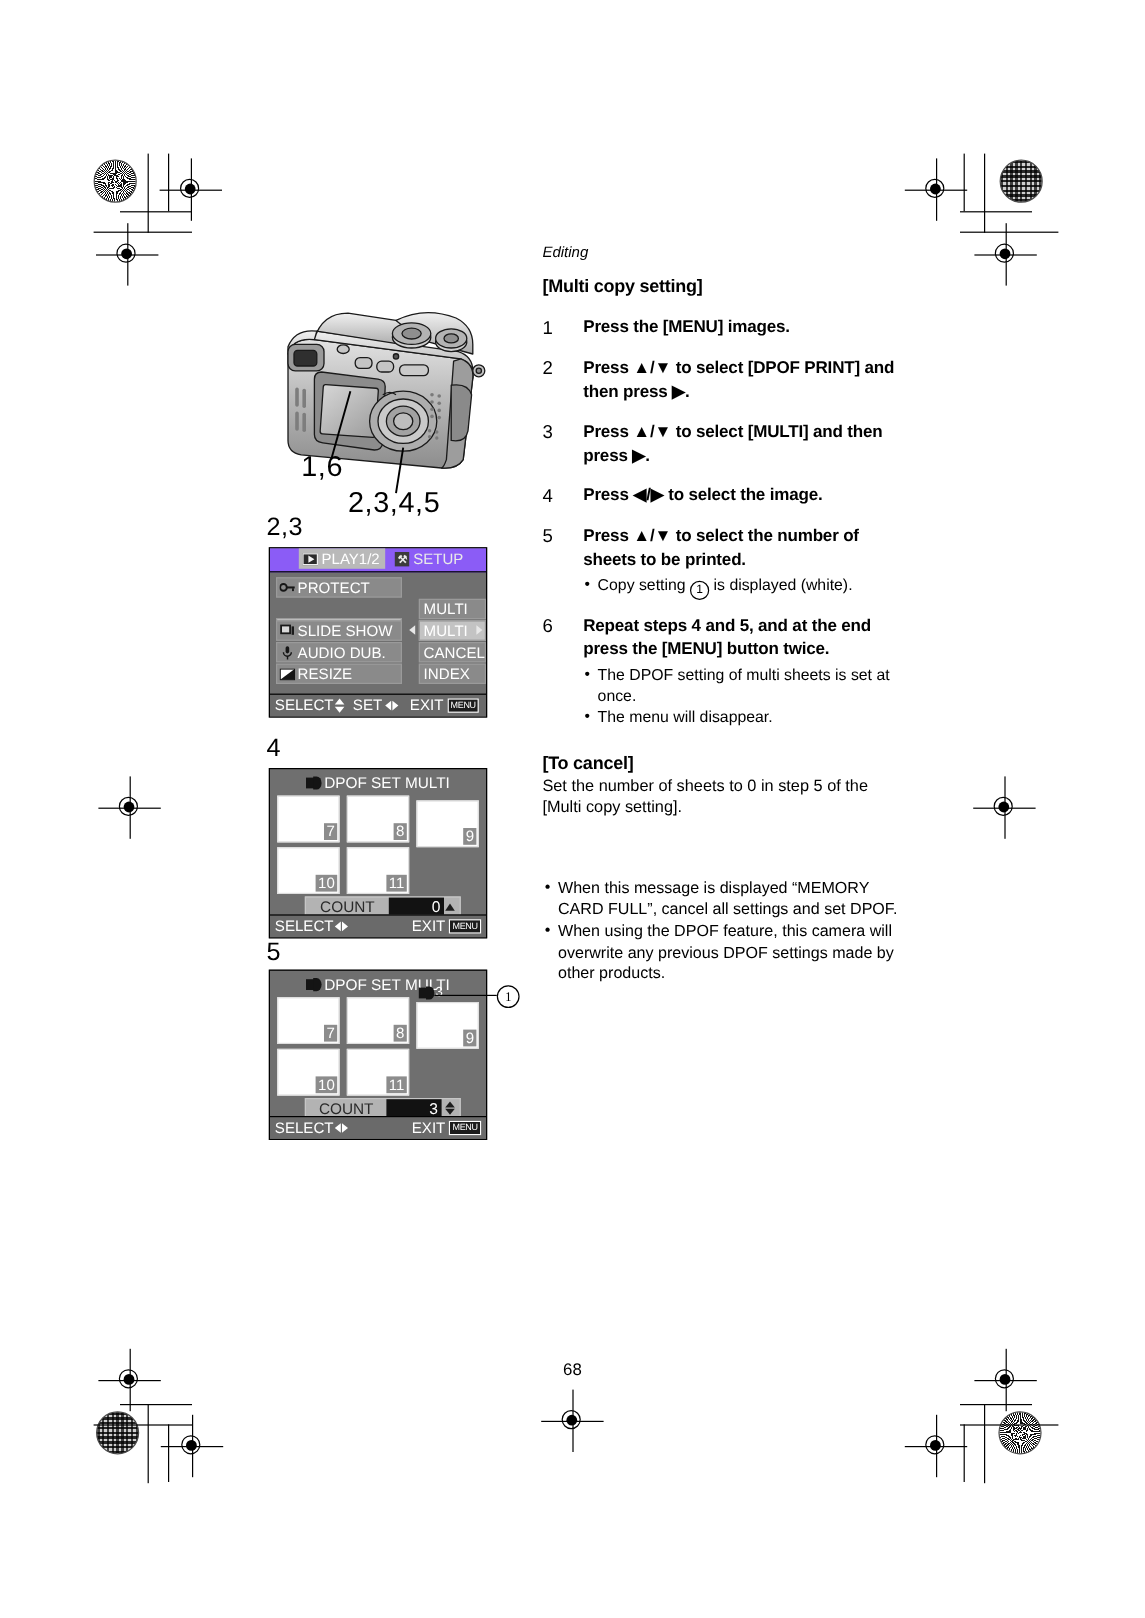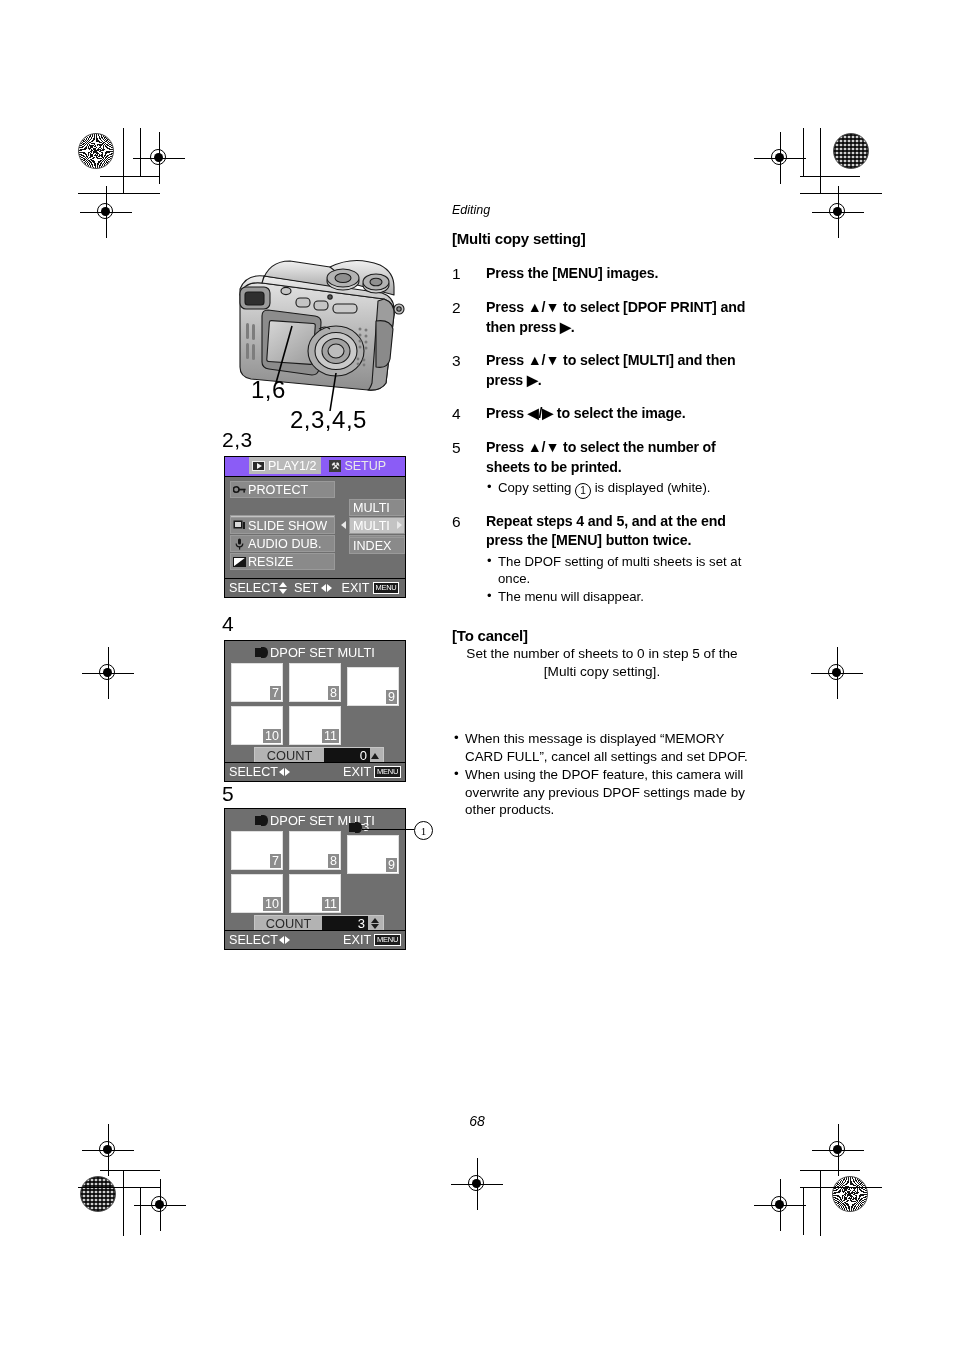--- a/index.html
+++ b/index.html
@@ -35,27 +35,27 @@
   .sec-head{font-weight:bold;font-size:15px;letter-spacing:-.2px;}
 
   .step{position:relative;display:flex;}
   .step .num{width:34px;flex:0 0 34px;font-size:15.5px;line-height:20px;}
   .step .body{flex:1;}
   .step .title{font-weight:bold;font-size:14.2px;line-height:19.5px;letter-spacing:-.15px;}
   .sub{font-size:13.2px;line-height:17.2px;margin-top:2px;}
   .sub .li{position:relative;padding-left:12px;margin-top:1px;}
   .sub .li:before{content:"\2022";position:absolute;left:1px;top:-1px;font-size:13px;}
 
-  .para{font-size:13.6px;line-height:17.6px;text-align:center;}
+  .para{font-size:13.6px;line-height:17.6px;}
 
   .notes{font-size:13.4px;line-height:17.4px;}
   .notes .li{position:relative;padding-left:13px;margin-bottom:1px;}
   .notes .li:before{content:"\2022";position:absolute;left:2px;top:-1px;}
 
-  .pagenum{font-style:italic;font-size:14px;text-align:center;}
+  .pagenum{font-size:14px;text-align:center;margin-top:20px;}
 
   
   .stepmark{font-size:21px;letter-spacing:.5px;}
 
   .lcd{position:absolute;background:#6f6f6f;border:1.6px solid #000;box-sizing:border-box;}
 
   .tabbar{height:20px;background:#8b5cf6;display:flex;
       padding-left:24px;box-sizing:border-box;border-bottom:1.4px solid #000;}
   .tab{display:flex;align-items:center;height:17px;padding:0 5px 0 3px;
       font-size:12.5px;color:#e9e9e9;box-sizing:border-box;}
@@ -416,21 +416,21 @@
 
     <div class="opt" style="top:22px;">
       <span>MULTI</span>
     </div>
     <div class="opt hl" style="top:40px;">
       <span>MULTI</span>
     </div>
     <div class="opt" style="top:58px;">
       <span>CANCEL</span>
     </div>
-    <div class="opt" style="top:60px;">
+    <div class="opt" style="top:76px;">
       <span>INDEX</span>
     </div>
 
     <span class="arrowL" style="left:116px;top:44px;"></span>
     <span class="arrowR" style="left:172px;top:44px;"></span>
   </div>
 
   <div class="botbar">
     <span>SELECT</span>
     <span class="ud">

